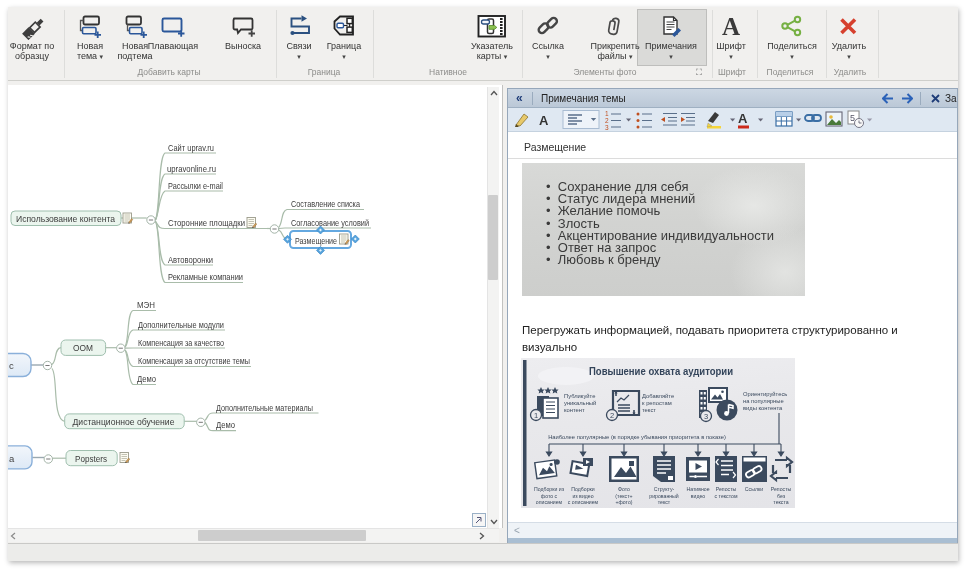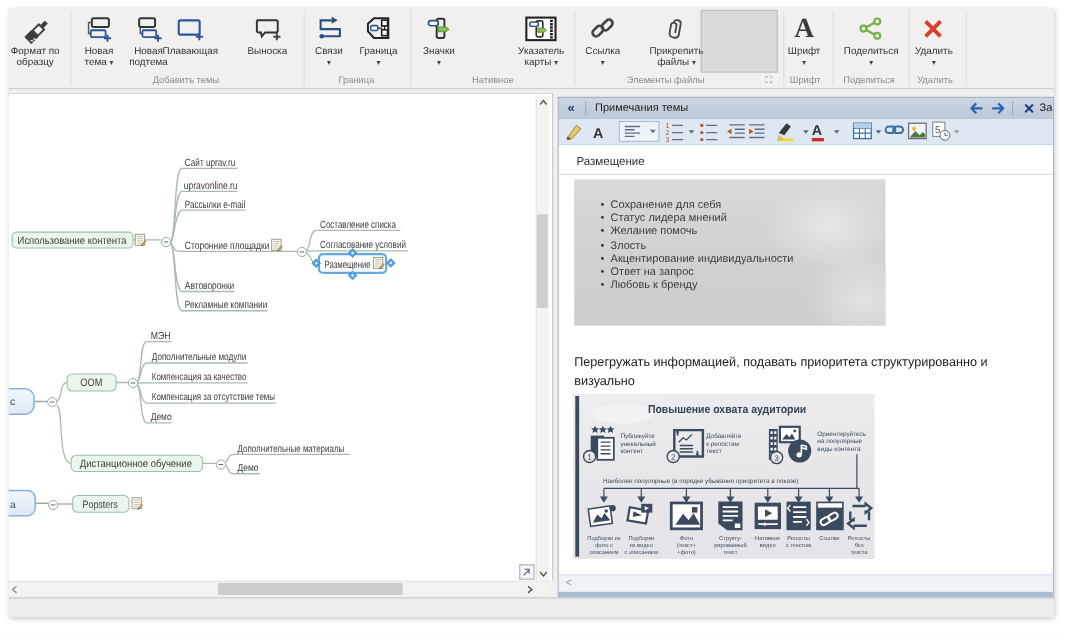--- a/index.html
+++ b/index.html
@@ -114,30 +114,20 @@
             <path d="M9 2.5 H22 V20.5 H9 L3.5 14.5 V7.5 Z" stroke="#222" stroke-width="1.8"></path>
             <path d="M12.5 11.5 H16.5 M18.6 9.5 V13" stroke="#222" stroke-width="1.1"></path>
             <rect x="6" y="9.3" width="6.5" height="4.5" rx="1.2" stroke="#2b579a" stroke-width="1.4" fill="#fff"></rect>
             <rect x="16" y="4.3" width="5.3" height="5.3" stroke="#222" stroke-width="1.5" fill="#fff"></rect>
             <rect x="16" y="13.1" width="5.3" height="5.3" stroke="#222" stroke-width="1.5" fill="#fff"></rect>
           </g>
         </svg>
       Граница<br><span class="dda">▾</span>
     </div>
 
-    <div class="rbtn" style="left:369px;width:44px">
-      <svg class="ric" width="26" height="26" viewBox="0 0 26 26">
-          <g fill="none">
-            <rect x="11" y="3" width="7" height="17.5" rx="1.5" stroke="#333" stroke-width="1.8"></rect>
-            <rect x="3.5" y="4.8" width="9" height="4.6" rx="2.3" fill="#f4f7fb" stroke="#2b5080" stroke-width="1.5"></rect>
-            <path d="M12.5 10.5 h6.7 l2.8 2.2 l-2.8 2.2 h-6.7 Z" fill="#8cc152" stroke="#5f9331" stroke-width="1"></path>
-          </g>
-        </svg>
-      Значки<br><span class="dda">▾</span>
-    </div>
 
 
     <div class="rbtn" style="left:457px;width:54px">
       <svg class="ric" width="30" height="26" viewBox="0 0 30 26">
           <g fill="none">
             <rect x="1.5" y="2" width="26.5" height="20.5" fill="#fff" stroke="#222" stroke-width="1.9"></rect>
             <path d="M23 5 h2.6 M23 8 h2.6 M23 11 h2.6 M23 14 h2.6 M23 17 h2.6 M23 20 h2.6" stroke="#222" stroke-width="2.2"></path>
             <rect x="10.5" y="5" width="6" height="14.5" rx="1.5" stroke="#333" stroke-width="1.5"></rect>
             <rect x="4.5" y="6" width="8" height="4" rx="2" fill="#f4f7fb" stroke="#2b5080" stroke-width="1.3"></rect>
             <path d="M12 11.5 h5.5 l2.3 1.9 l-2.3 1.9 h-5.5 Z" fill="#8cc152" stroke="#5f9331" stroke-width="0.9"></path>
@@ -157,20 +147,31 @@
     </div>
 
     <div class="pressed" style="position:absolute;left:629px;top:2px;width:70px;height:57px"></div>
 
     <div class="rbtn" style="left:577px;width:60px">
       <svg class="ric" width="26" height="26" viewBox="0 0 26 26">
           <path d="M9.5 7 C9.5 3.2 16 3.2 16 7 V17 C16 21.5 7.5 21.5 7.5 17 V9 C7.5 6.5 12.5 6.5 12.5 9 V16" transform="rotate(10 12 12)" stroke="#4a4a4a" stroke-width="1.7" fill="none"></path>
         </svg>
       Прикрепить<br>файлы <span class="dda">▾</span>
     </div>
+    <div class="rbtn" style="left:627px;width:72px">
+      <svg class="ric" width="26" height="26" viewBox="0 0 26 26">
+          <g fill="none">
+            <path d="M6 3 H15.5 L19 6.5 V20 H6 Z" fill="#fff" stroke="#333" stroke-width="1.4"></path>
+            <path d="M15.5 3 V6.5 H19" stroke="#333" stroke-width="1.2"></path>
+            <path d="M8.5 8 h8 M8.5 10.5 h8 M8.5 13 h8 M8.5 15.5 h5" stroke="#444" stroke-width="1"></path>
+            <path d="M14 20.5 L20.5 14 L23 16.5 L16.5 23 Z" fill="#2b579a"></path>
+          </g>
+        </svg>
+      Примечания<br><span class="dda">▾</span>
+    </div>
 
     <div class="rbtn" style="left:703px;width:40px">
       <div class="ric" style="width:26px;height:26px;font:bold 25px 'Liberation Serif',serif;color:#3a3a3a;line-height:26px">A</div>
       Шрифт<br><span class="dda">▾</span>
     </div>
 
     <div class="rbtn" style="left:754px;width:60px">
       <svg class="ric" width="26" height="26" viewBox="0 0 26 26">
           <g stroke="#76b043" stroke-width="2" fill="none">
             <circle cx="6" cy="12" r="2.7"></circle>
@@ -182,24 +183,24 @@
       Поделиться<br><span class="dda">▾</span>
     </div>
 
     <div class="rbtn" style="left:817px;width:48px">
       <svg class="ric" width="26" height="26" viewBox="0 0 26 26">
           <path d="M5.5 5.5 L19 19 M19 5.5 L5.5 19" stroke="#d6402e" stroke-width="3.6"></path>
         </svg>
       Удалить<br><span class="dda">▾</span>
     </div>
 
-    <div class="rlab" style="left:121px;width:80px">Добавить темы</div>
+    <div class="rlab" style="left:121px;width:80px">Добавить карты</div>
     <div class="rlab" style="left:286px;width:60px">Граница</div>
     <div class="rlab" style="left:410px;width:60px">Нативное</div>
-    <div class="rlab" style="left:557px;width:80px">Элементы файлы</div>
+    <div class="rlab" style="left:557px;width:80px">Элементы фото</div>
     <div class="rlab" style="left:686px;width:10px;color:#777">⛶</div>
     <div class="rlab" style="left:704px;width:40px">Шрифт</div>
     <div class="rlab" style="left:752px;width:60px">Поделиться</div>
     <div class="rlab" style="left:818px;width:48px">Удалить</div>
   </div>
   <div id="maptop"></div>
   <div id="mapwrap">
   <svg width="479" height="443" viewBox="0 78 479 443" style="position:absolute;left:0;top:0" font-family="Liberation Sans,sans-serif">
     <defs>
       <linearGradient id="bluenode" x1="0" y1="0" x2="0" y2="1">
@@ -410,21 +411,21 @@
             <path d="M11 9.5 V12 H13.5" stroke="#667" stroke-width="0.9" fill="none"></path>
           </g>
         <path d="M359 10.5 l2.6 3 l2.6 -3" fill="#99a"></path>
       </svg>
     </div>
     <div id="pcontent">
       <div style="position:absolute;left:16px;top:9px;font-size:10.5px;color:#333">Размещение</div>
       <div style="position:absolute;left:0;top:26px;width:449px;height:1px;background:#dcdcdc"></div>
 
       <div style="position:absolute;left:14px;top:31px;width:283px;height:133px;background:#d2d3d1;background:radial-gradient(ellipse 60px 40px at 82% 32%, #e6e7e5 0%, rgba(230,231,229,0) 100%),radial-gradient(ellipse 55px 45px at 93% 82%, #e2e3e1 0%, rgba(226,227,225,0) 100%),linear-gradient(#d8d9d7 0%, #d2d3d1 45%, #cdcecc 100%)">
-        <div style="position:absolute;left:24px;top:18px;font-size:10px;color:#3a3a3a;line-height:12.2px">
+        <div style="position:absolute;left:24px;top:18px;font-size:13px;color:#3a3a3a;line-height:12.2px">
           <div>•&nbsp; Сохранение для себя</div>
           <div>•&nbsp; Статус лидера мнений</div>
           <div>•&nbsp; Желание помочь</div>
           <div>•&nbsp; Злость</div>
           <div>•&nbsp; Акцентирование индивидуальности</div>
           <div>•&nbsp; Ответ на запрос</div>
           <div>•&nbsp; Любовь к бренду</div>
         </div>
       </div>
       <div style="position:absolute;left:14px;top:190px;width:432px;font-size:11.5px;color:#222;line-height:16.5px">Перегружать информацией, подавать приоритета структурированно и визуально</div>

